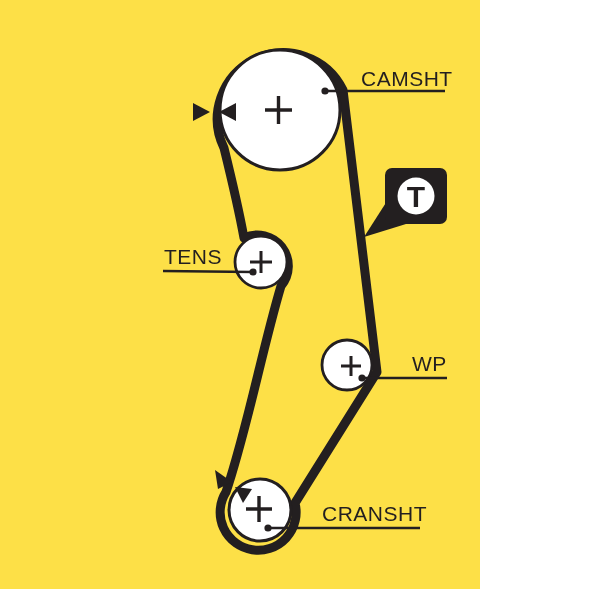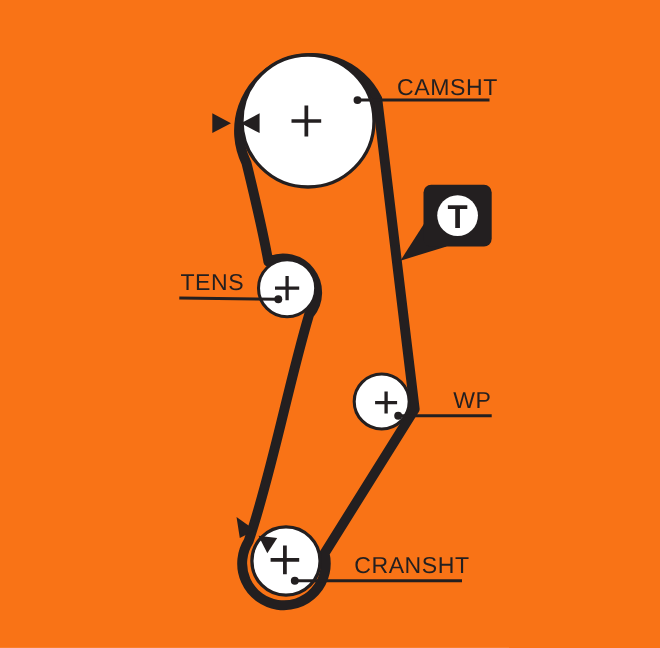--- a/index.html
+++ b/index.html
@@ -2,23 +2,23 @@
 <html><head>
 <meta charset="utf-8">
 <style>
   html, body {
     margin: 0;
     padding: 0;
     background: #ffffff;
   }
   .stage {
     position: relative;
-    width: 600px;
+    width: 480px;
     height: 589px;
-    background: #f97316;
+    background: #fde047;
     font-family: "Liberation Sans", sans-serif;
     overflow: hidden;
   }
   svg { display: block; }
   .pulley-label {
     font-family: "Liberation Sans", sans-serif;
     font-size: 21px;
     letter-spacing: 0.5px;
     fill: #231f20;
   }

